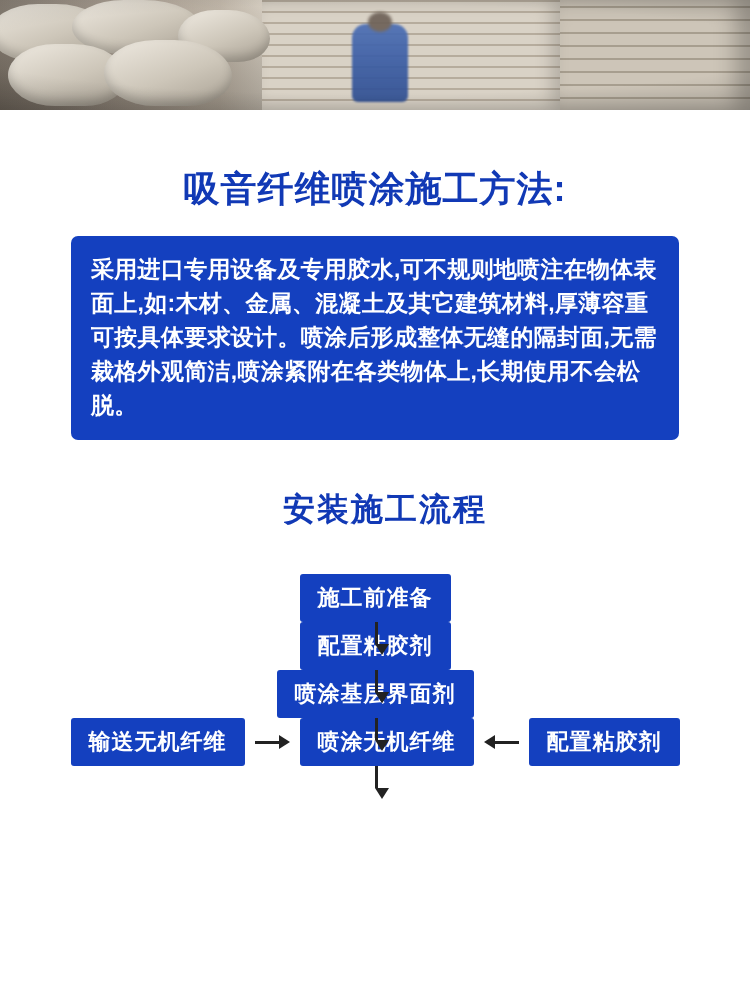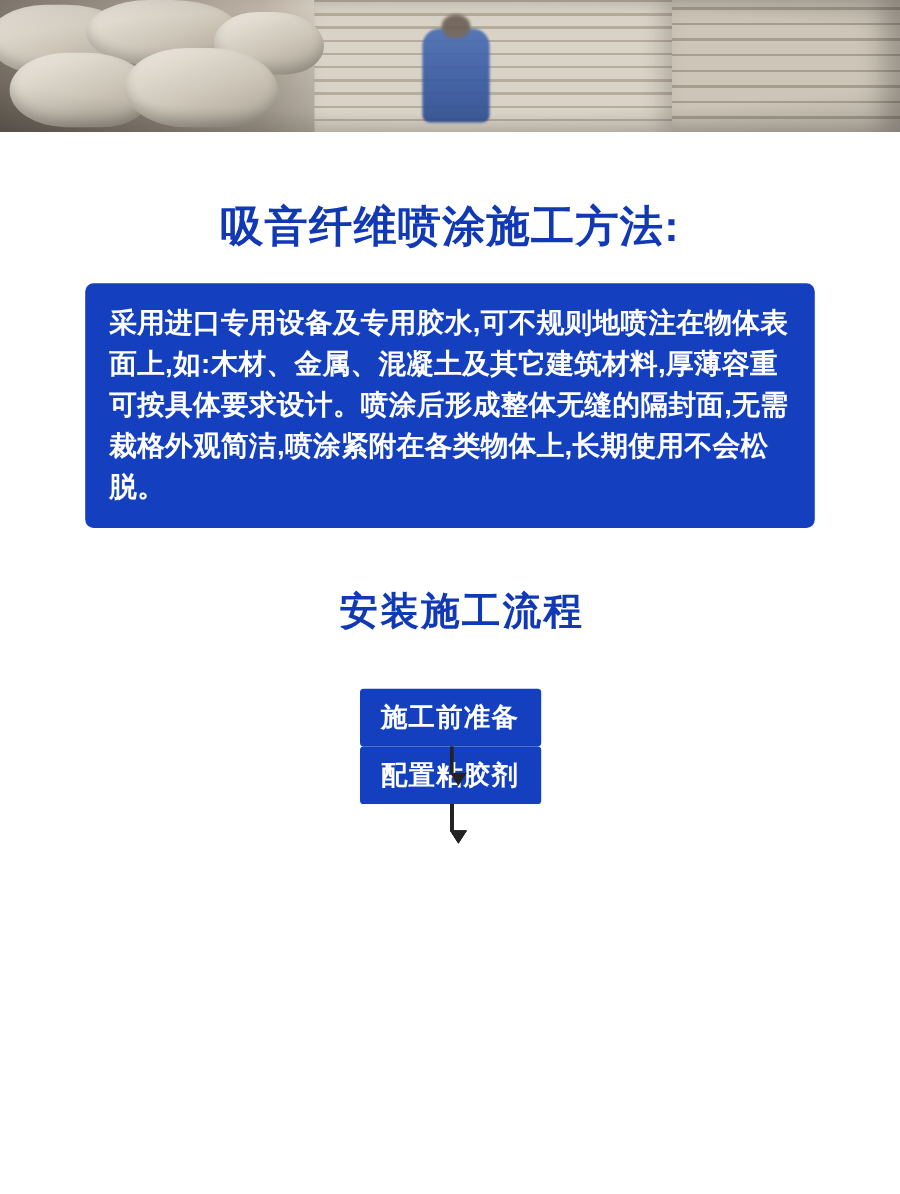--- a/index.html
+++ b/index.html
@@ -231,25 +231,41 @@
   <div class="arrow-down">
     <div class="stem"></div>
       <div class="head"></div>
   </div>
 
   <div class="arrow-down">
     <div class="stem"></div>
       <div class="head"></div>
   </div>
 
-  <div class="arrow-down">
-    <div class="stem"></div>
-      <div class="head"></div>
-  </div>
-
+  <div class="row">
+    <div class="node">喷涂基层界面剂</div>
+  </div>
+  <div class="arrow-down">
+    <div class="stem"></div>
+      <div class="head"></div>
+  </div>
+
+  <div class="row-wide">
+    <div class="node">输送无机纤维</div>
+    <div class="arrow-right">
+      <div class="stem"></div>
+        <div class="head"></div>
+    </div>
+    <div class="node">喷涂无机纤维</div>
+    <div class="arrow-left">
+      <div class="head"></div>
+        <div class="stem"></div>
+    </div>
+    <div class="node">配置粘胶剂</div>
+  </div>
 
   <div class="arrow-down">
     <div class="stem"></div>
       <div class="head"></div>
   </div>
 
 
 </div>
 
 </body></html>

